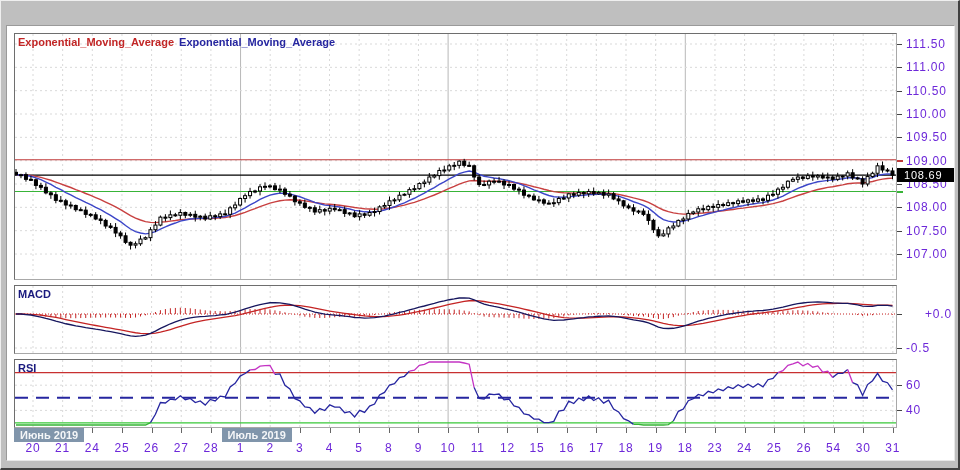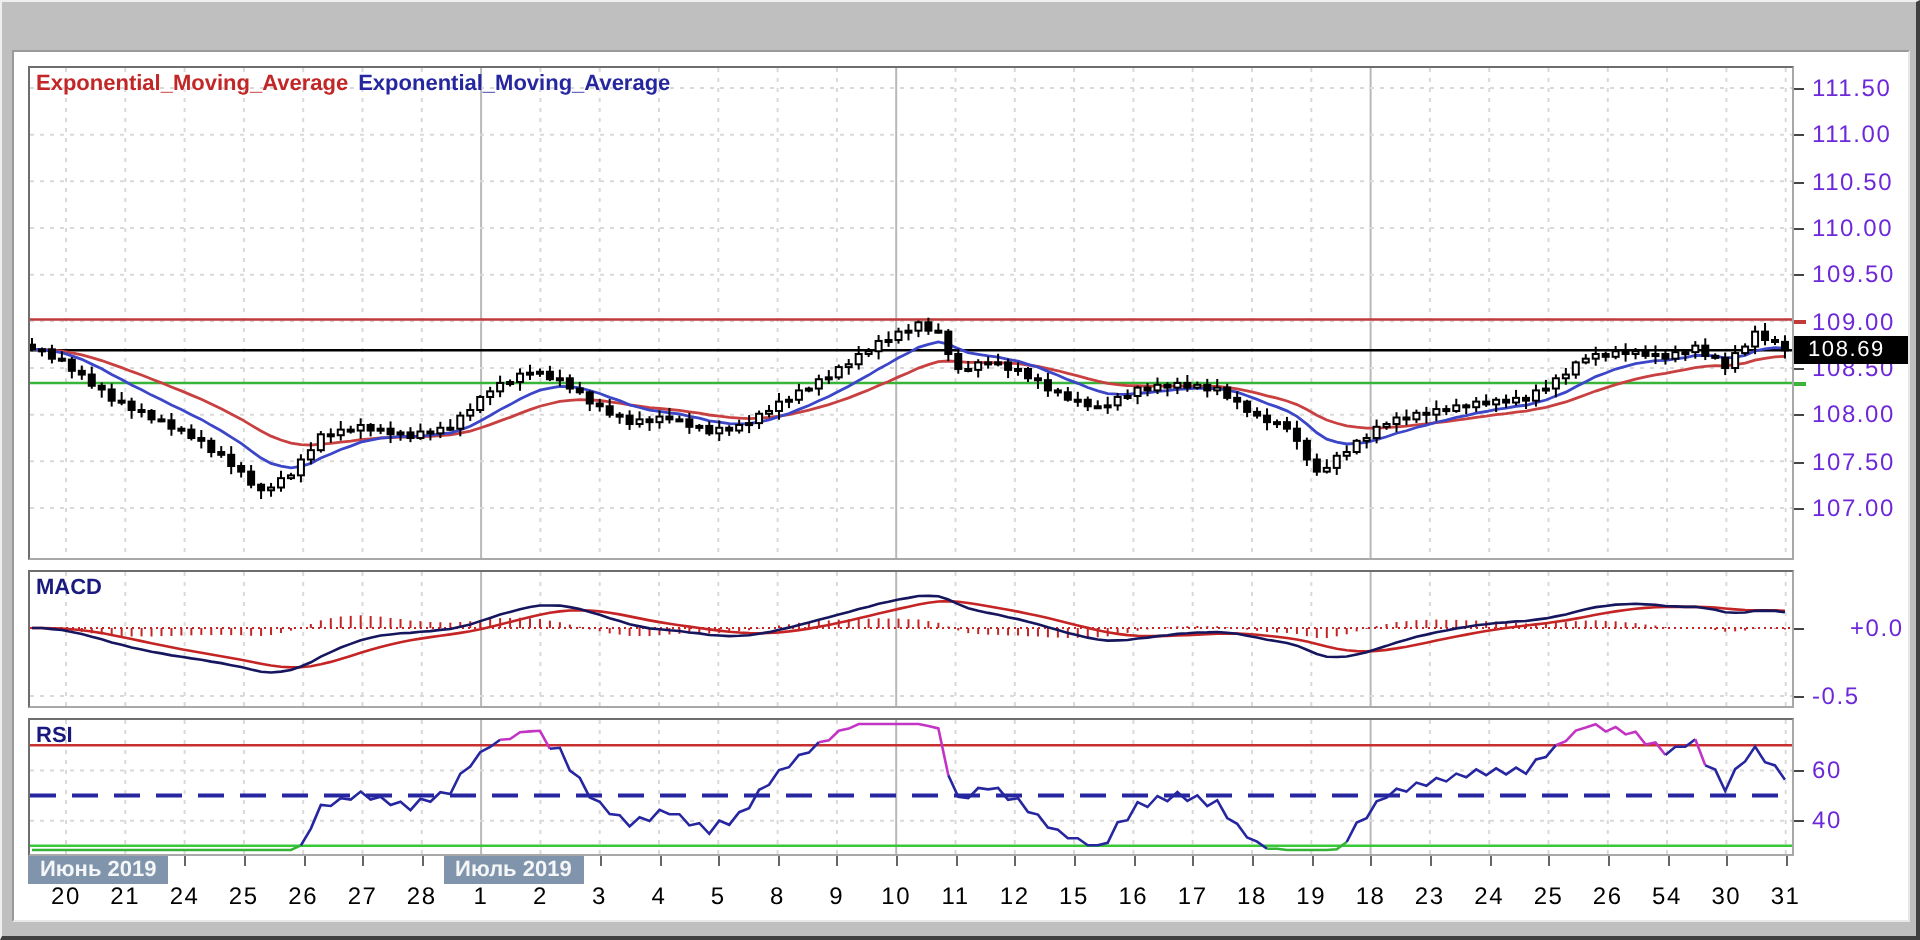--- a/index.html
+++ b/index.html
@@ -25,21 +25,21 @@
   #panel-macd{left:13px;top:284px;width:883px;height:69px}
   #panel-rsi{left:13px;top:358px;width:883px;height:69px}
   .ind-labels{position:absolute;left:17px;top:35px;display:flex;gap:5px;font-size:11px;font-weight:bold;z-index:4}
   .panel-label{position:absolute;font-size:11px;font-weight:bold;color:#1a1a7e;z-index:4}
   #macd-label{left:17px;top:287px}
   #rsi-label{left:17px;top:361px}
   .lbl{position:absolute;font-size:12px;color:#6d28d9;letter-spacing:.8px;white-space:nowrap}
   .tickdash{position:absolute;background:#444}
   .price-badge{position:absolute;left:896px;width:57px;height:14px;background:#000;color:#fff;
     font-size:11px;font-weight:normal;letter-spacing:.8px;padding:1px 0 0 7px;z-index:5}
-  .date-lbl{position:absolute;top:440px;width:24px;text-align:center;font-size:12px;color:#000000;letter-spacing:.8px}
+  .date-lbl{position:absolute;top:440px;width:24px;text-align:center;font-size:12px;color:#6d28d9;letter-spacing:.8px}
   .month-badge{position:absolute;top:427px;height:14px;padding:1px 6px 0 6px;font-size:11px;font-weight:bold;
     color:#f4f6f8;z-index:6;white-space:nowrap}
   #labels{position:absolute;inset:0;z-index:3}
 </style>
 </head>
 <body>
 
 <div class="window">
 
   <div class="client"></div>

